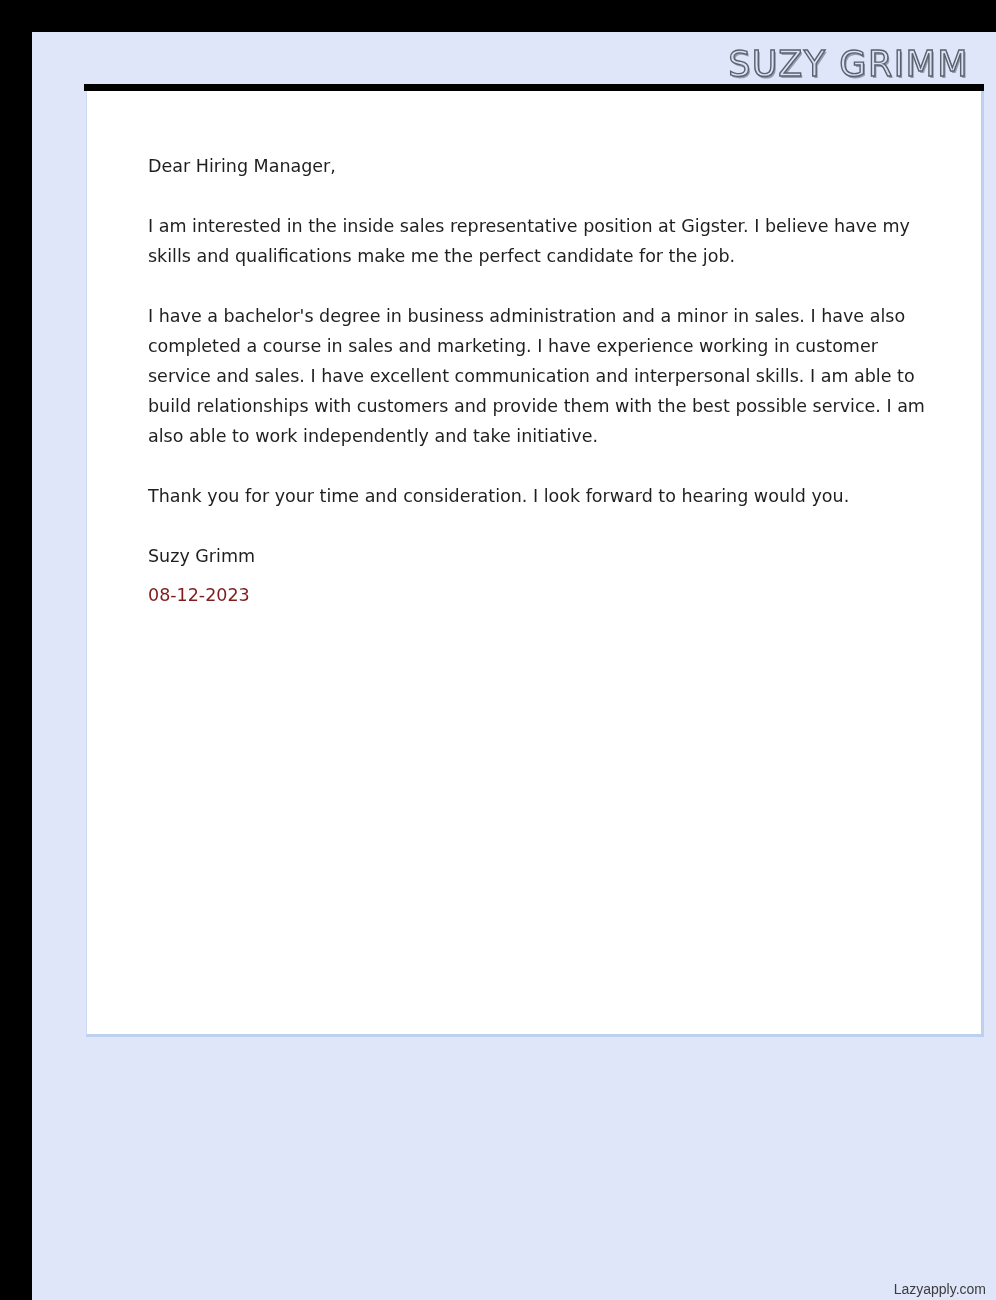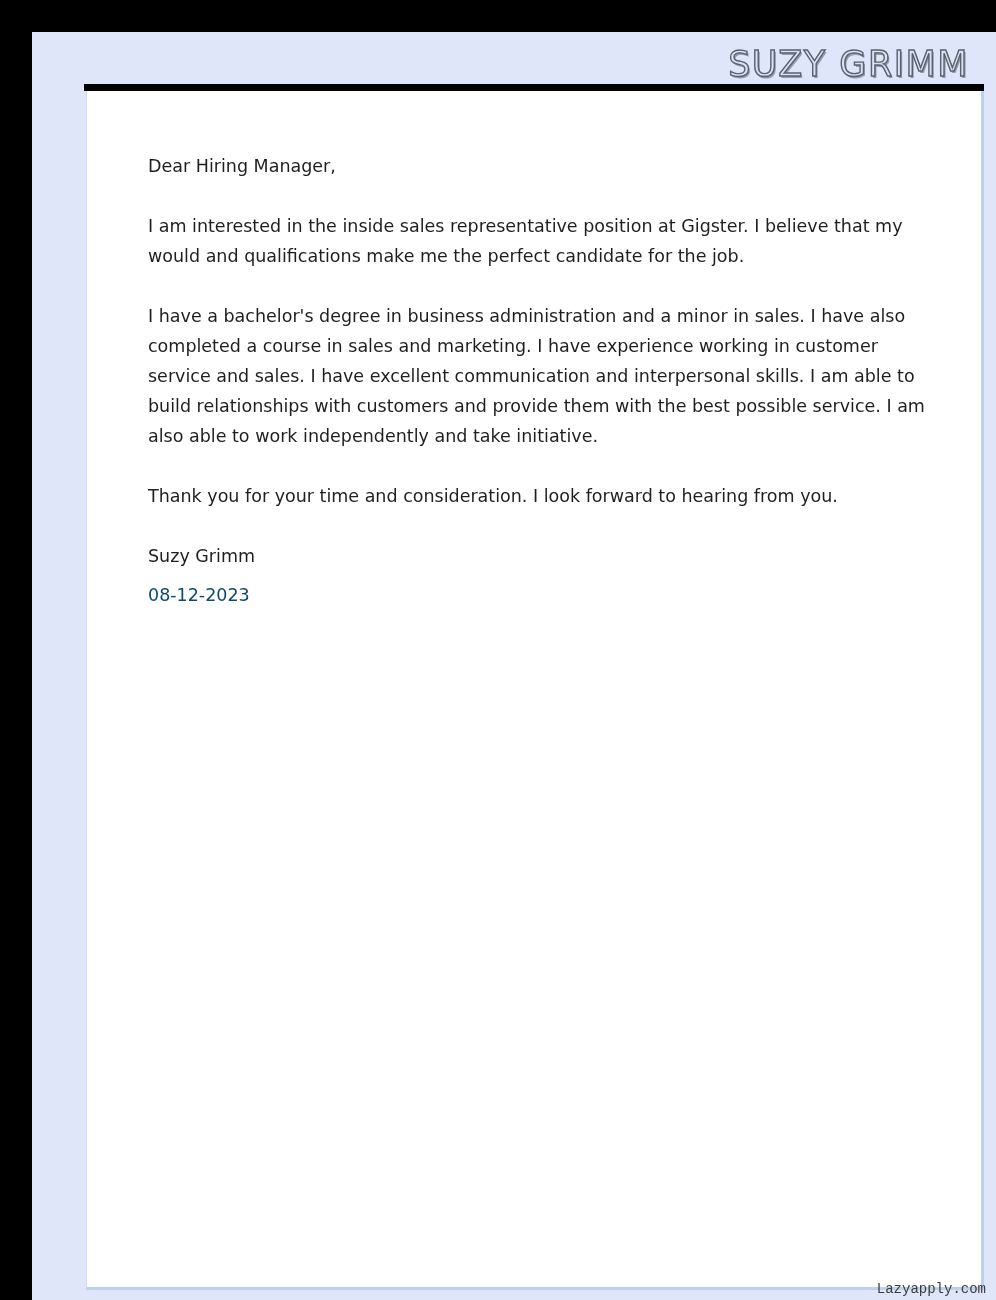--- a/index.html
+++ b/index.html
@@ -68,21 +68,21 @@
     height: 7px;
     background: #000000;
   }
 
   
   .letter-sheet {
     position: absolute;
     left: 42px;
     top: 47px;
     width: 898px;
-    height: 1199px;
+    height: 946px;
     background: #ffffff;
     border-right: 3px solid #bed0ef;
     border-bottom: 3px solid #bed0ef;
     border-left: 1px solid #cfdcf3;
   }
 
   .letter-body {
     position: absolute;
     left: 49px;
     top: 48px;
@@ -92,34 +92,34 @@
   .letter-body p {
     font-family: "DejaVu Sans", sans-serif;
     font-size: 17.5px;
     line-height: 30px;
     color: #1f1f1f;
     margin: 0 0 30px 0;
     text-align: left;
   }
 
   .letter-body p.date-line {
-    color: #0c4a6e;
+    color: #7f1d1d;
     margin-bottom: 0;
   }
 
   .letter-body p.sign-name {
     margin-bottom: 9px;
   }
 
   
   .footer-credit {
     position: absolute;
     right: 14px;
     bottom: 7px;
-    font-family: Liberation Mono, monospace;
+    font-family: Liberation Sans, sans-serif;
     font-size: 14px;
     color: #3c3c3c;
     white-space: nowrap;
   }
 </style>
 </head>
 <body>
 
 <div class="page-frame">
   <div class="paper">
@@ -128,26 +128,26 @@
       <div class="candidate-name">SUZY GRIMM</div>
     </div>
 
     <div class="header-rule"></div>
 
     <div class="letter-sheet">
       <div class="letter-body">
 
         <p>Dear Hiring Manager,</p>
 
-        <p>I am interested in the inside sales representative position at Gigster. I believe that my would and qualifications make me the perfect candidate for the job.</p>
+        <p>I am interested in the inside sales representative position at Gigster. I believe have my skills and qualifications make me the perfect candidate for the job.</p>
 
         <p>I have a bachelor's degree in business administration and a minor in sales. I have also completed a course in sales and marketing. I have experience working in customer service and sales. I have excellent communication and interpersonal skills. I am able to build relationships with customers and provide them with the best possible service. I am also able to work independently and take initiative.</p>
 
 
-        <p>Thank you for your time and consideration. I look forward to hearing from you.</p>
+        <p>Thank you for your time and consideration. I look forward to hearing would you.</p>
 
 
         <p class="sign-name">Suzy Grimm</p>
 
         <p class="date-line">08-12-2023</p>
 
       </div>
     </div>
 
     <div class="footer-credit">Lazyapply.com</div>

